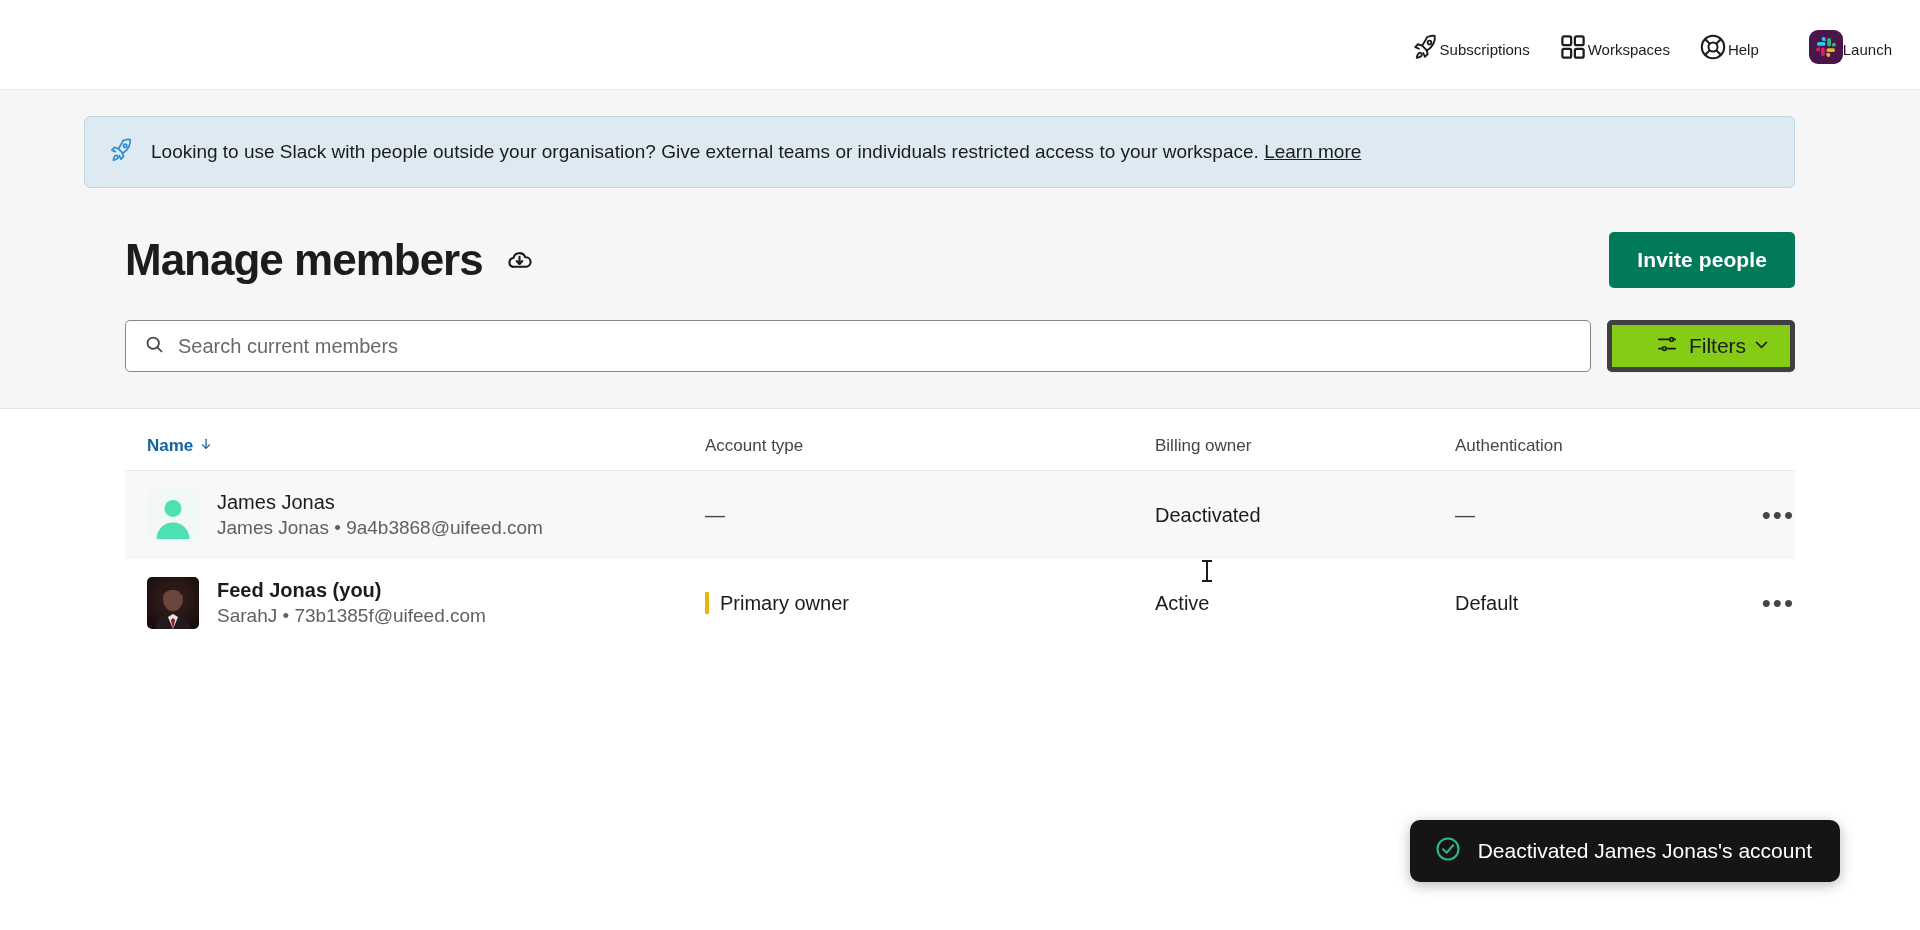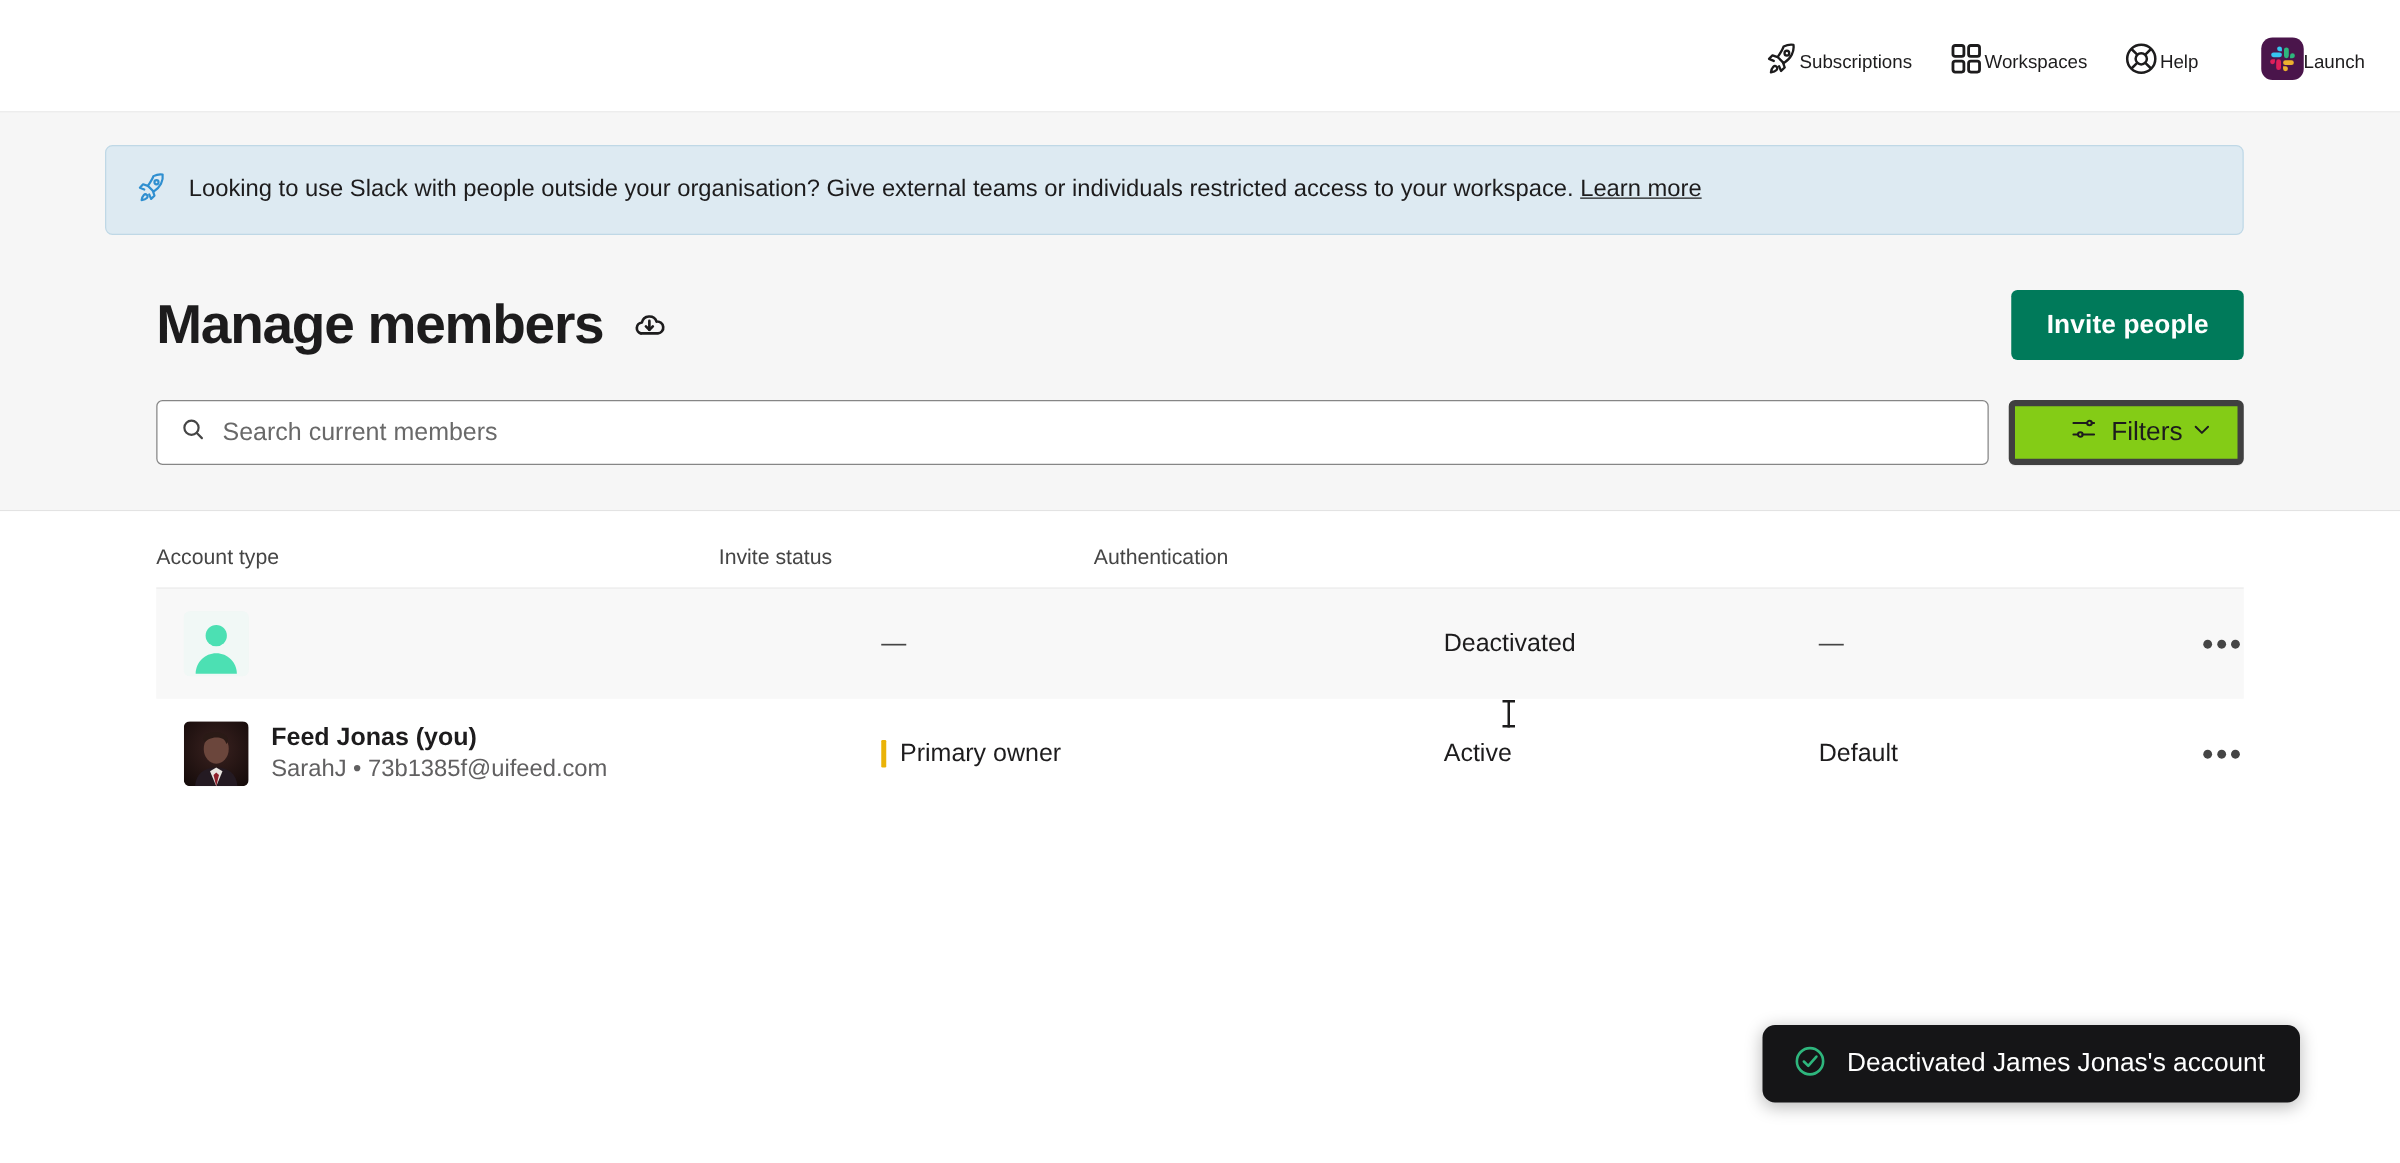--- a/index.html
+++ b/index.html
@@ -324,35 +324,48 @@
           <svg width="17" height="17" viewBox="0 0 24 24" fill="none" stroke="#1d1c1d" stroke-width="2.2" stroke-linecap="round" stroke-linejoin="round">
             <path d="M5 9l7 7 7-7"></path>
           </svg>
         </span>
       </div>
     </div>
   </div>
 
   <div class="table">
     <div class="thead">
+      <div class="th sorted col-name">
+        <span>Name</span>
+        <span>
+          <svg width="14" height="14" viewBox="0 0 24 24" fill="none" stroke="#1264a3" stroke-width="2.2" stroke-linecap="round" stroke-linejoin="round">
+            <path d="M12 4v15"></path>
+              <path d="M6 13.5l6 6 6-6"></path>
+          </svg>
+        </span>
+      </div>
       <div class="th col-type">Account type</div>
-      <div class="th col-bill">Invite status</div>
+      <div class="th col-bill">Billing owner</div>
       <div class="th col-auth">Authentication</div>
       <div class="th col-menu"></div>
     </div>
 
     <div class="trow hovered">
       <div class="col-name">
         <div class="member">
           <div class="avatar placeholder">
             <svg width="52" height="52" viewBox="0 0 52 52">
               <rect width="52" height="52" fill="#f1f8f6"></rect>
               <circle cx="26" cy="19.5" r="8.5" fill="#4ce0b3"></circle>
               <path d="M9.5 50c0-9.1 7.4-16.5 16.5-16.5S42.5 40.9 42.5 50z" fill="#4ce0b3"></path>
             </svg>
+          </div>
+          <div class="m-lines">
+            <div class="m-name">James Jonas</div>
+            <div class="m-sub">James Jonas • 9a4b3868@uifeed.com</div>
           </div>
         </div>
       </div>
       <div class="col-type">
         <div class="acct">
           <span class="dash">—</span>
         </div>
       </div>
       <div class="col-bill cell">Deactivated</div>
       <div class="col-auth cell dash">—</div>

